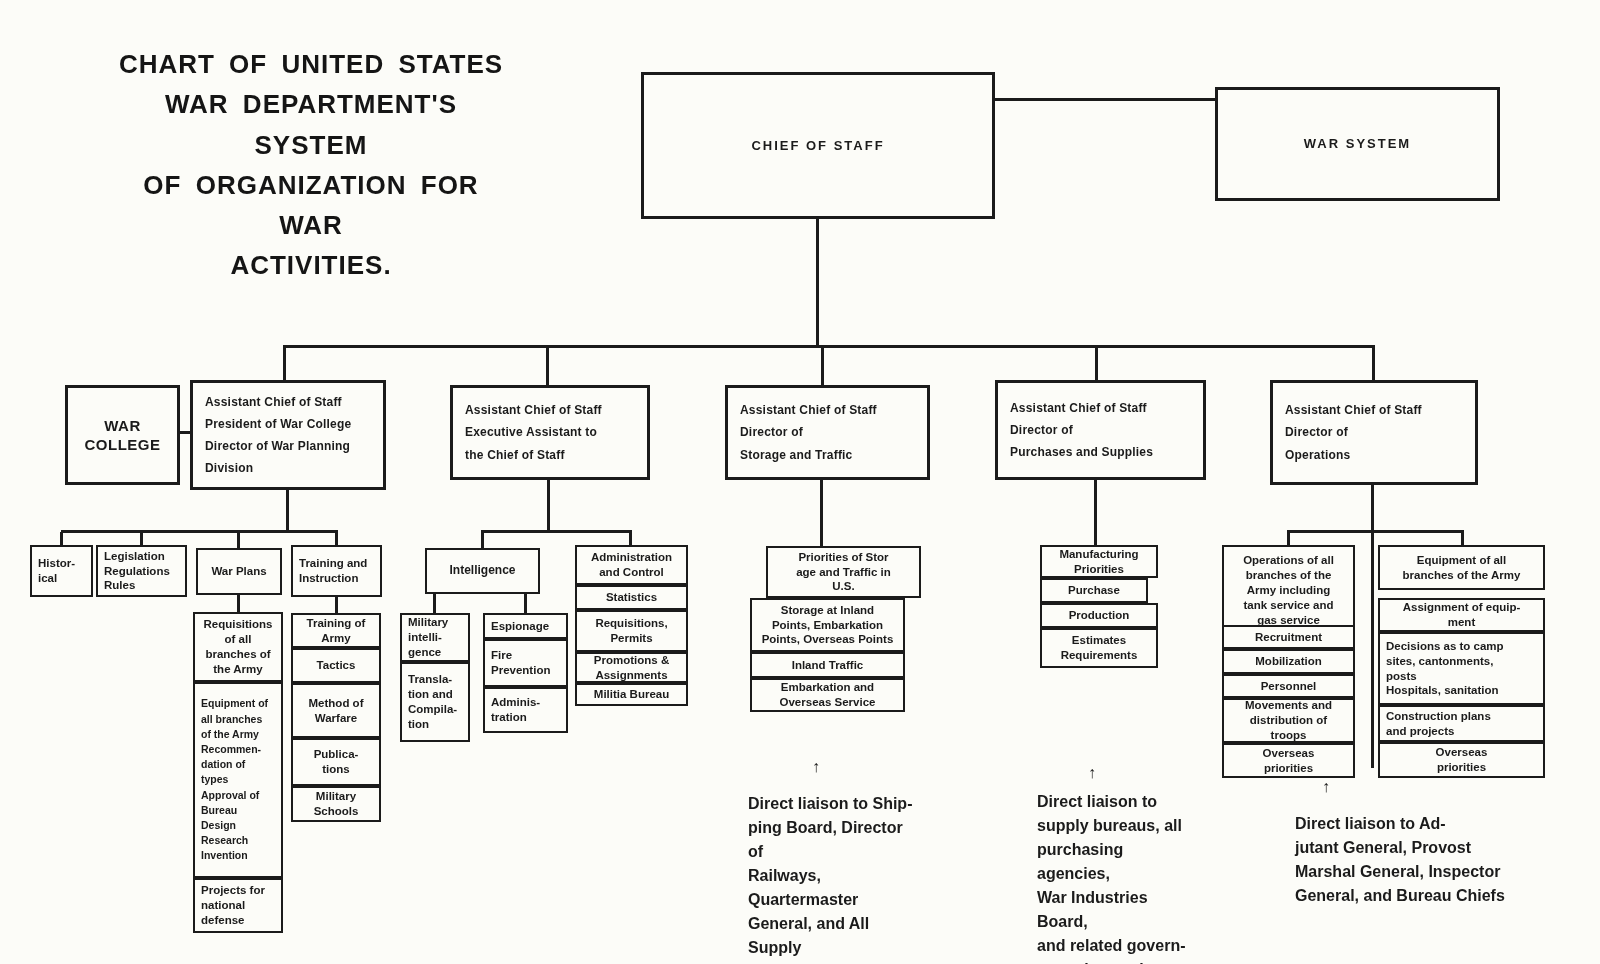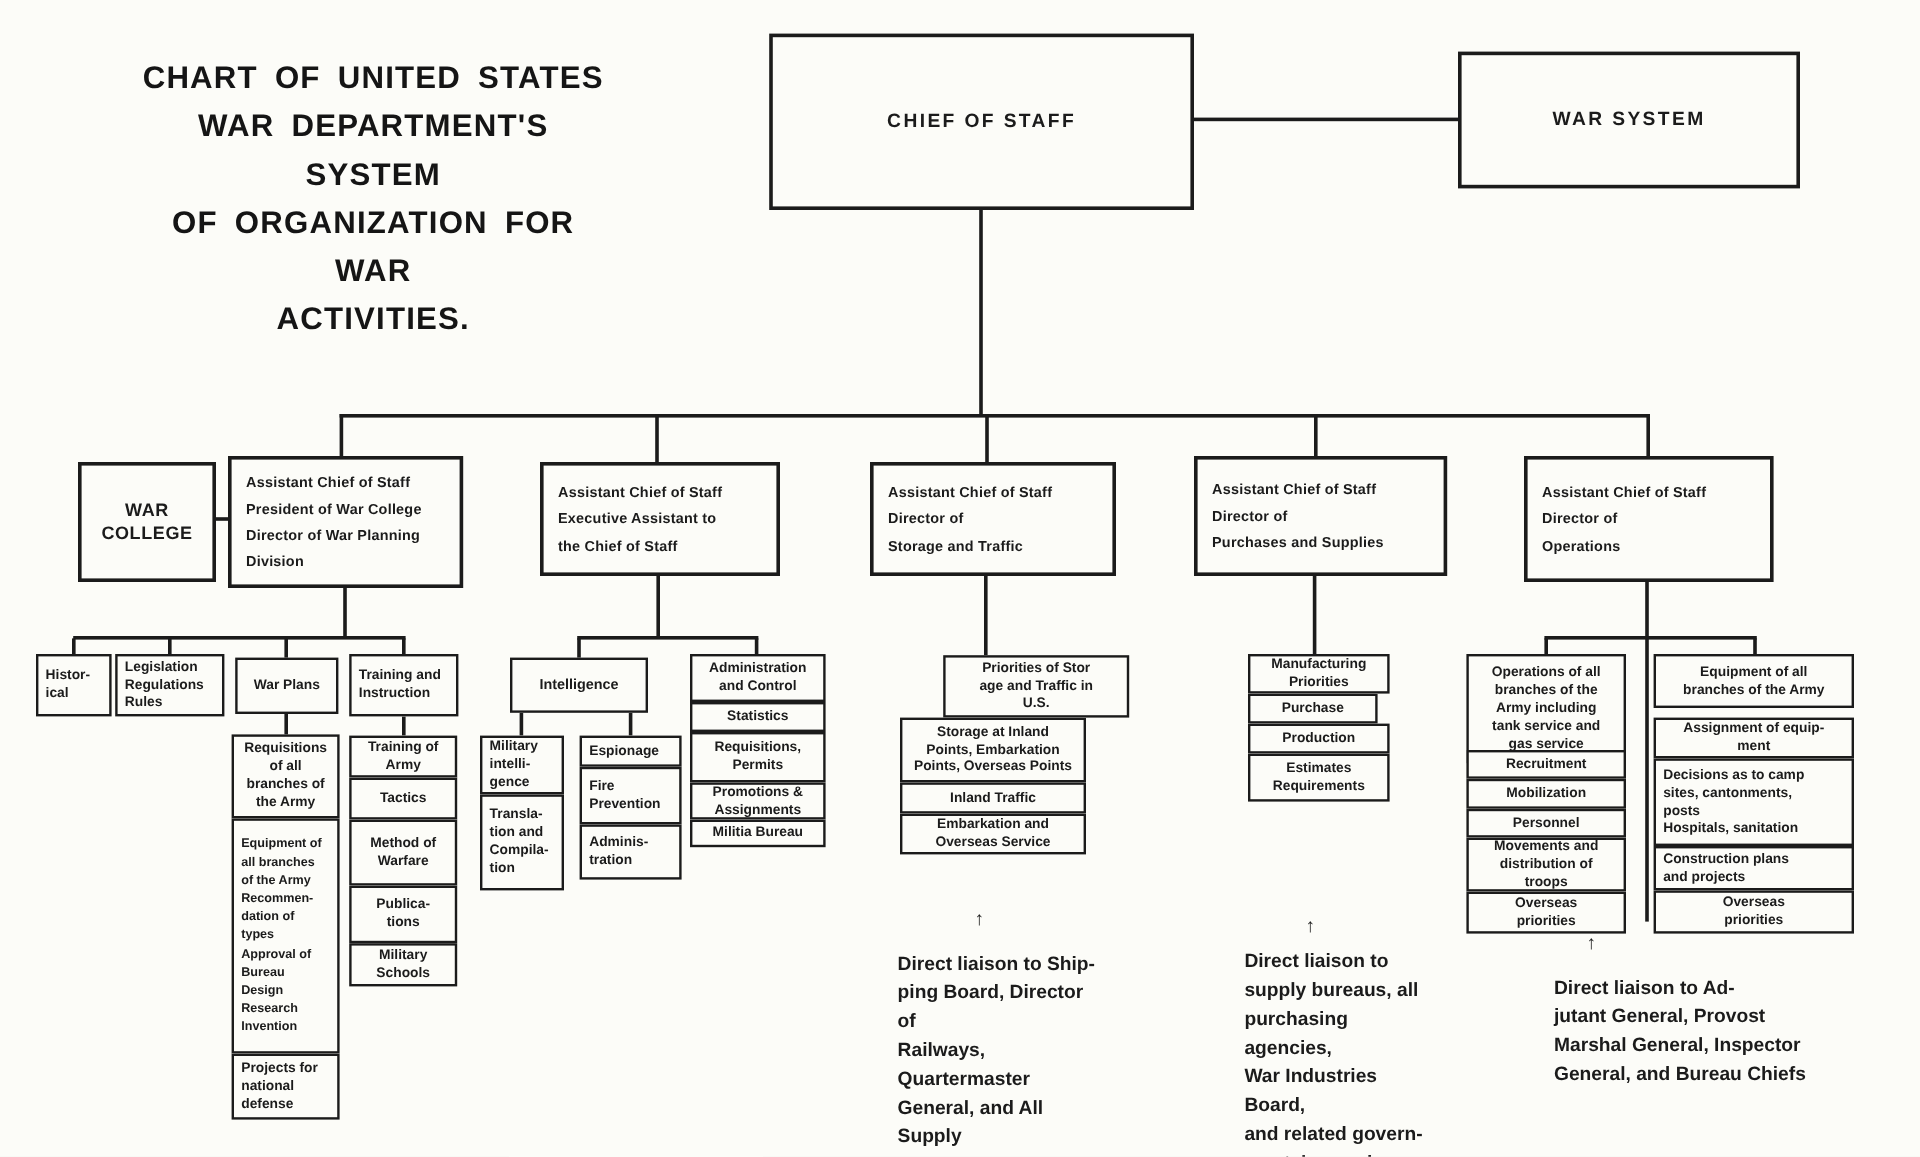--- a/index.html
+++ b/index.html
@@ -14,21 +14,21 @@
     border:3px solid #1b1b1b; background:#fcfcf8;
     display:flex; align-items:center; justify-content:center;
     text-align:center; white-space:pre-line;
     font-weight:bold; color:#1b1b1b;
     font-size:11.5px; line-height:1.3; padding:2px 4px;
   }
   .sm { border-width:2.5px; }
   .la { justify-content:flex-start; text-align:left; padding-left:6px; }
   .xs { font-size:10.5px; line-height:1.45; }
   .head { font-size:12px; line-height:1.85; justify-content:flex-start; text-align:left; padding-left:12px; letter-spacing:0.2px; }
-  .big { font-size:16px; letter-spacing:2px; line-height:1.2; }
+  .big { font-size:13px; letter-spacing:2px; line-height:1.2;margin-top:44px; }
   .line { position:absolute; background:#1b1b1b; }
   .note {
     position:absolute; white-space:pre-line; font-weight:bold;
     font-size:16px; line-height:1.5; color:#1b1b1b; text-align:left;
   }
   .arrow { position:absolute; font-size:16px; font-weight:bold; color:#1b1b1b; }
   .title {
     position:absolute; left:110px; top:44px; width:402px;
     font-size:26px; font-weight:bold; text-align:center;
     line-height:1.55; letter-spacing:1px; word-spacing:6px;
@@ -146,21 +146,21 @@
   <div class="box sm" style="left:575px;top:585px;width:113px;height:25px">Statistics</div>
   <div class="box sm" style="left:575px;top:610px;width:113px;height:42px">Requisitions,
 Permits</div>
   <div class="box sm" style="left:575px;top:652px;width:113px;height:31px">Promotions &amp;
 Assignments</div>
   <div class="box sm" style="left:575px;top:683px;width:113px;height:23px">Militia Bureau</div>
 
   <div class="box head" style="left:725px;top:385px;width:205px;height:95px">Assistant Chief of Staff
 Director of
 Storage and Traffic</div>
-  <div class="box sm" style="left:786px;top:546px;width:155px;height:52px">Priorities of Stor
+  <div class="box sm" style="left:766px;top:546px;width:155px;height:52px">Priorities of Stor
 age and Traffic in
 U.S.</div>
   <div class="box sm" style="left:750px;top:598px;width:155px;height:54px">Storage at Inland
 Points, Embarkation
 Points, Overseas Points</div>
   <div class="box sm" style="left:750px;top:652px;width:155px;height:26px">Inland Traffic</div>
   <div class="box sm" style="left:750px;top:678px;width:155px;height:34px">Embarkation and
 Overseas Service</div>
   <div class="arrow" style="left:812px;top:758px">↑</div>
   <div class="note" style="left:748px;top:792px;width:172px">Direct liaison to Ship-

